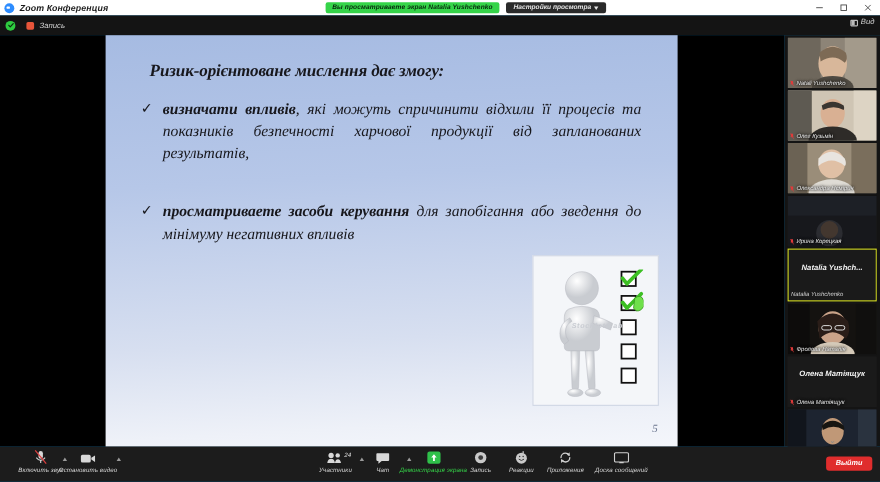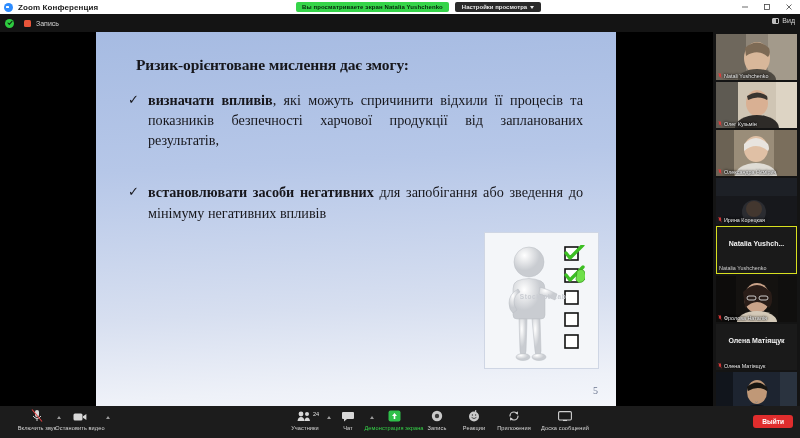--- a/index.html
+++ b/index.html
@@ -2,21 +2,21 @@
 <html><head>
 <meta charset="utf-8">
 <style>
   * { box-sizing: border-box; margin: 0; padding: 0; }
   html, body {
     width: 800px; height: 438px;
     background: #1a1a1a;
     font-family: "Liberation Sans", sans-serif;
     overflow: hidden;
   }
-  #app { position: relative; width: 800px; height: 438px; background: #0369a1; }
+  #app { position: relative; width: 800px; height: 438px; background: #0369a1; font-style: italic; }
 
   
   .titlebar {
     position: absolute; left:0; top:0; width:800px; height:14px;
     background:#ffffff; display:flex; align-items:center;
   }
   .tb-logo {
     width:9px; height:9px; border-radius:50%;
     background:#2d8cff; margin-left:4px; flex:0 0 auto;
     position:relative;
@@ -249,21 +249,21 @@
         <div class="bullet b1">
           <div class="bchk">✓</div>
           <div class="btext">
             <b>визначати   впливів</b><span>, які можуть спричинити відхили її процесів та показників безпечності харчової продукції від запланованих результатів,</span>
           </div>
         </div>
 
         <div class="bullet b2">
           <div class="bchk">✓</div>
           <div class="btext">
-            <b>встановлювати   засоби   негативних</b><span> для запобігання або зведення до мінімуму негативних впливів</span>
+            <b>просматриваете   засоби   керування</b><span> для запобігання або зведення до мінімуму негативних впливів</span>
           </div>
         </div>
 
         <div class="clipart">
           <svg class="cl-fig" viewBox="0 0 60 118">
             <defs>
               <radialGradient id="g1" cx="35%" cy="28%">
                 <stop offset="0%" stop-color="#ffffff"></stop>
                   <stop offset="100%" stop-color="#c9ccd1"></stop>
               </radialGradient>

